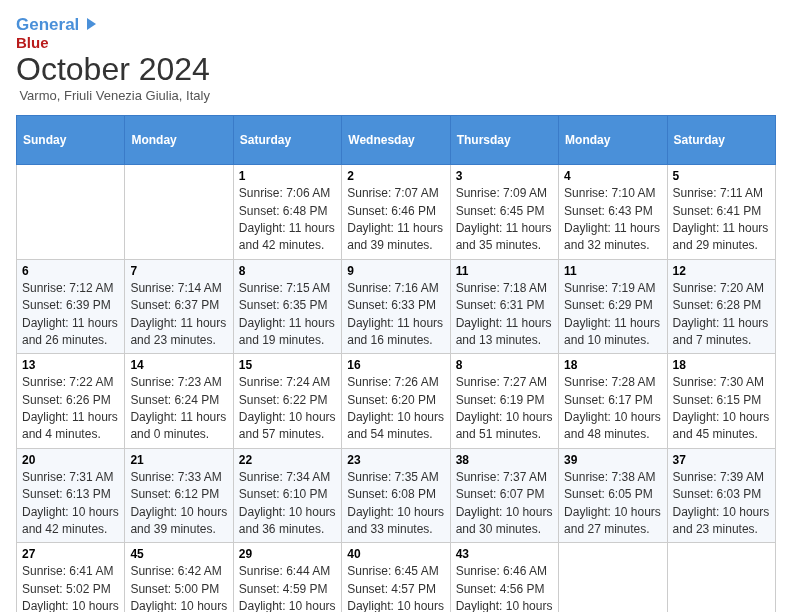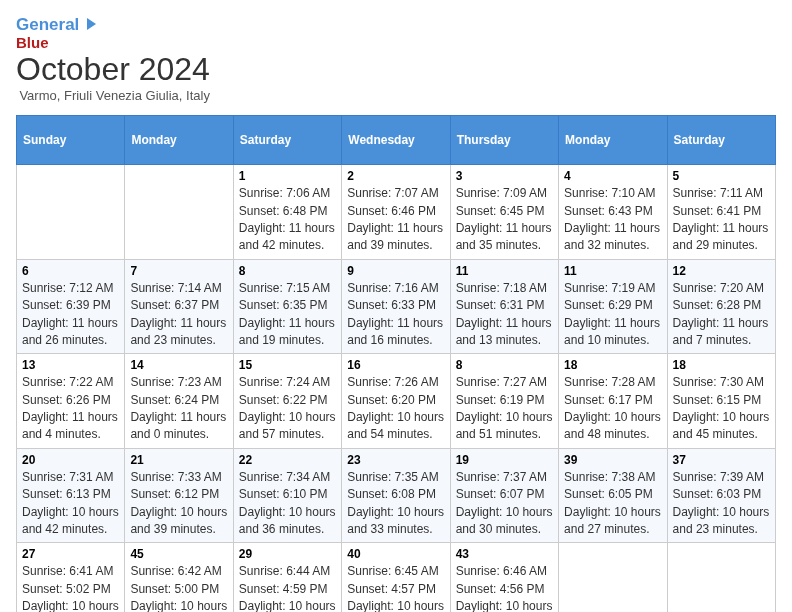--- a/index.html
+++ b/index.html
@@ -236,21 +236,21 @@
         </td>
         <td>
           <span class="day-num">22</span>
           <div class="day-info">Sunrise: 7:34 AM<br>Sunset: 6:10 PM<br>Daylight: 10 hours and 36 minutes.</div>
         </td>
         <td>
           <span class="day-num">23</span>
           <div class="day-info">Sunrise: 7:35 AM<br>Sunset: 6:08 PM<br>Daylight: 10 hours and 33 minutes.</div>
         </td>
         <td>
-          <span class="day-num">19</span>
+          <span class="day-num">38</span>
           <div class="day-info">Sunrise: 7:37 AM<br>Sunset: 6:07 PM<br>Daylight: 10 hours and 30 minutes.</div>
         </td>
         <td>
           <span class="day-num">39</span>
           <div class="day-info">Sunrise: 7:38 AM<br>Sunset: 6:05 PM<br>Daylight: 10 hours and 27 minutes.</div>
         </td>
         <td>
           <span class="day-num">37</span>
           <div class="day-info">Sunrise: 7:39 AM<br>Sunset: 6:03 PM<br>Daylight: 10 hours and 23 minutes.</div>
         </td>

